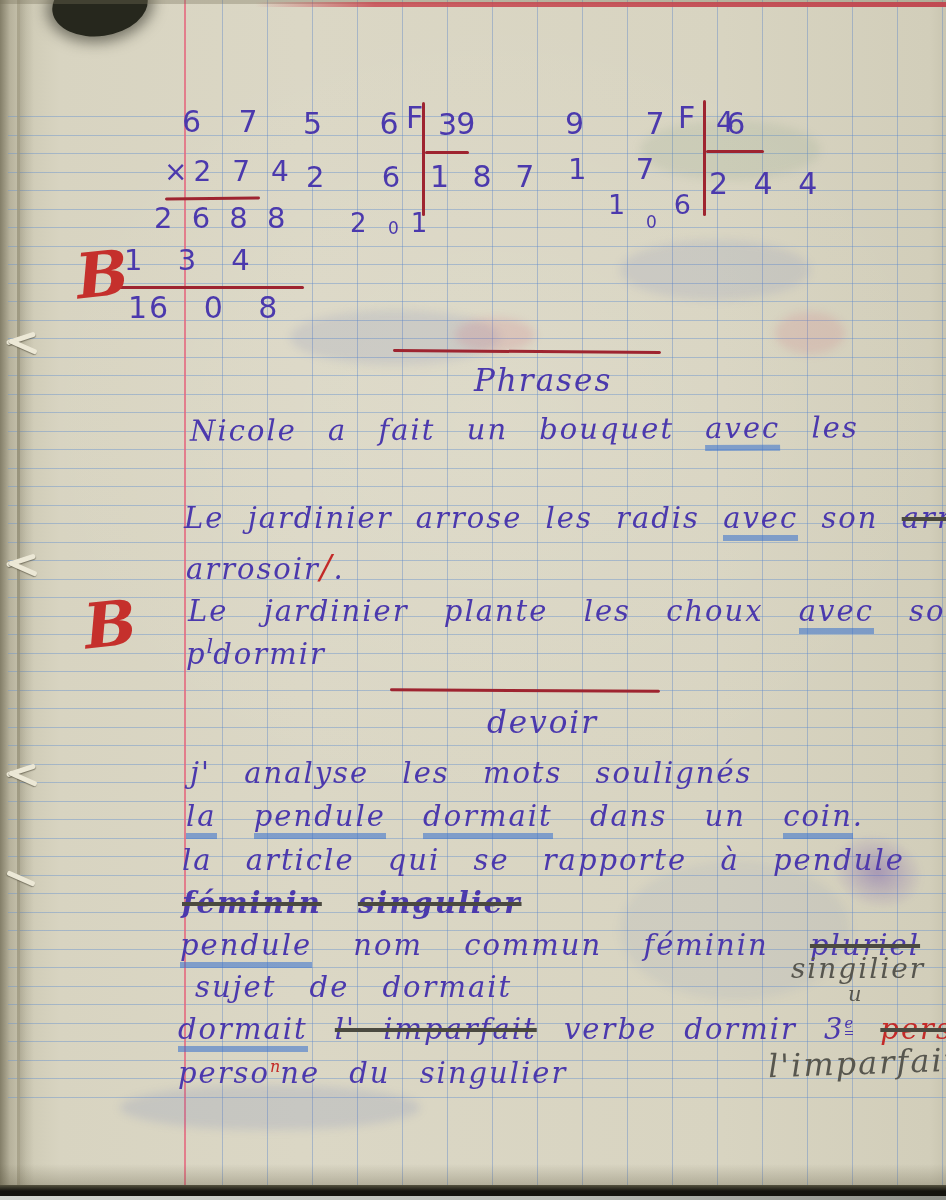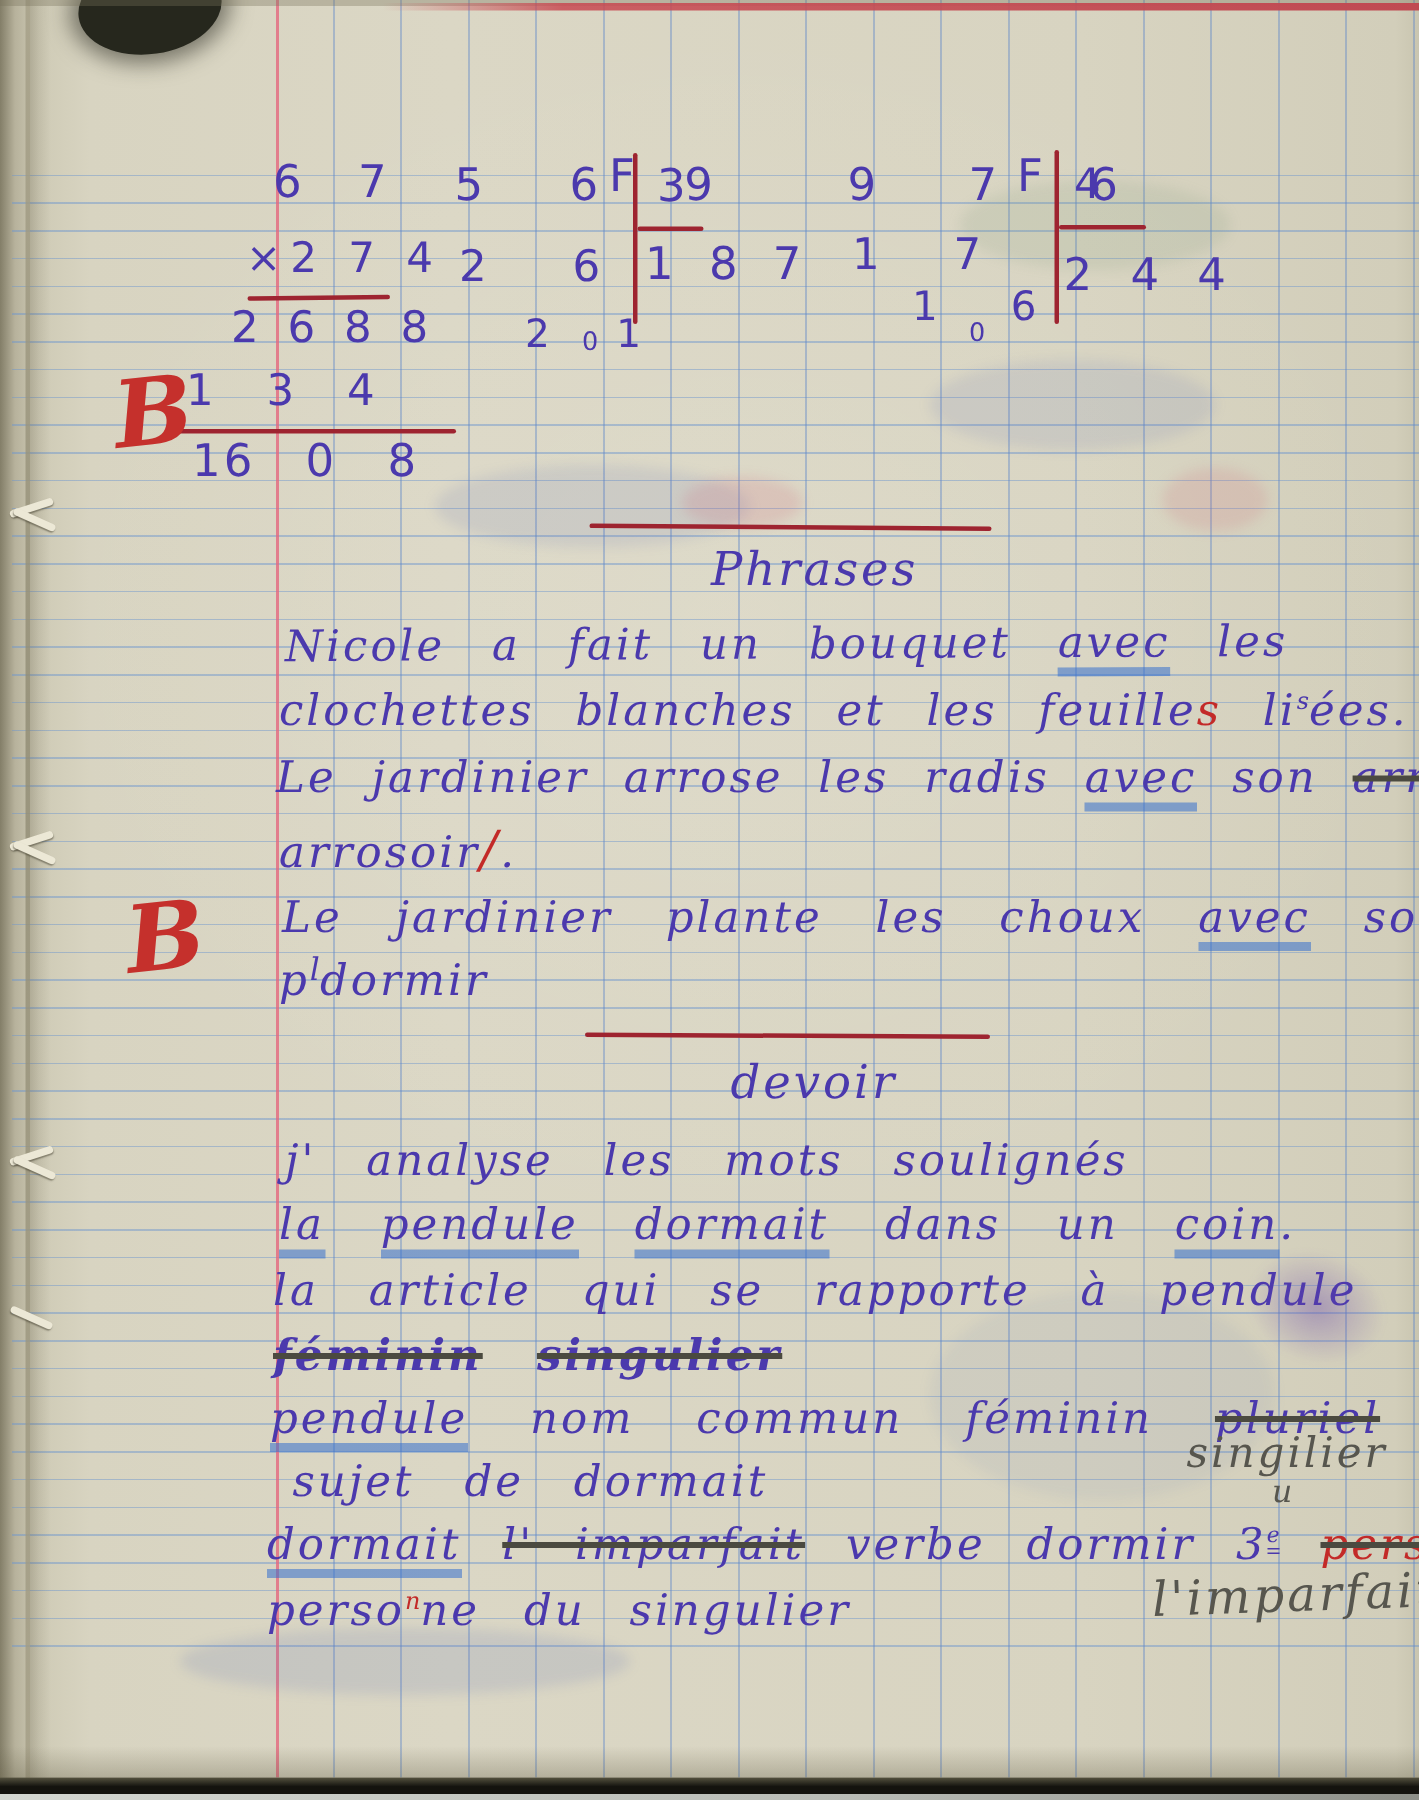--- a/index.html
+++ b/index.html
@@ -108,21 +108,20 @@
   <span class="num" style="left:709px;top:166px;font-size:30px;letter-spacing:8px;">2 4 4</span>
   <span class="num" style="left:568px;top:152px;letter-spacing:20px;">1 7</span>
   <span class="num" style="left:608px;top:189px;font-size:27px;letter-spacing:20px;">1 6</span>
   <span class="num small0" style="left:646px;top:212px;">0</span>
 
   <div class="rule-red" style="left:393px;top:350px;width:268px;transform:rotate(.4deg);"></div>
   <div class="hw" style="left:474px;top:362px;font-size:31px;">Phrases</div>
 
   <div class="hw" style="left:190px;top:412px;word-spacing:20px;transform:rotate(-.3deg);"><span>Nicole a fait un bouquet </span><span class="ul">avec</span><span> les</span></div>
 
-  <div class="hw" style="left:186px;top:456px;word-spacing:16px;"><span>clochettes blanches et les feuille</span><span class="red">s</span><span> li</span><span class="sup">s</span><span>ées.</span></div>
 
   <div class="hw" style="left:184px;top:501px;word-spacing:12px;"><span>Le jardinier arrose les radis </span><span class="ul">avec</span><span> son </span><span class="strike">arrosà</span></div>
 
   <div class="hw" style="left:186px;top:547px;"><span>arrosoir</span><span class="red" style="font-size:34px;">/</span><span>.</span></div>
 
   <div class="hw" style="left:188px;top:594px;word-spacing:24px;"><span>Le jardinier plante les choux </span><span class="ul">avec</span><span> son</span></div>
 
   <div class="hw" style="left:186px;top:634px;"><span>p</span><span class="sup" style="font-size:.72em;">l</span><span>dormir</span></div>
 
   <span class="grade" style="left:84px;top:588px;">B</span>

